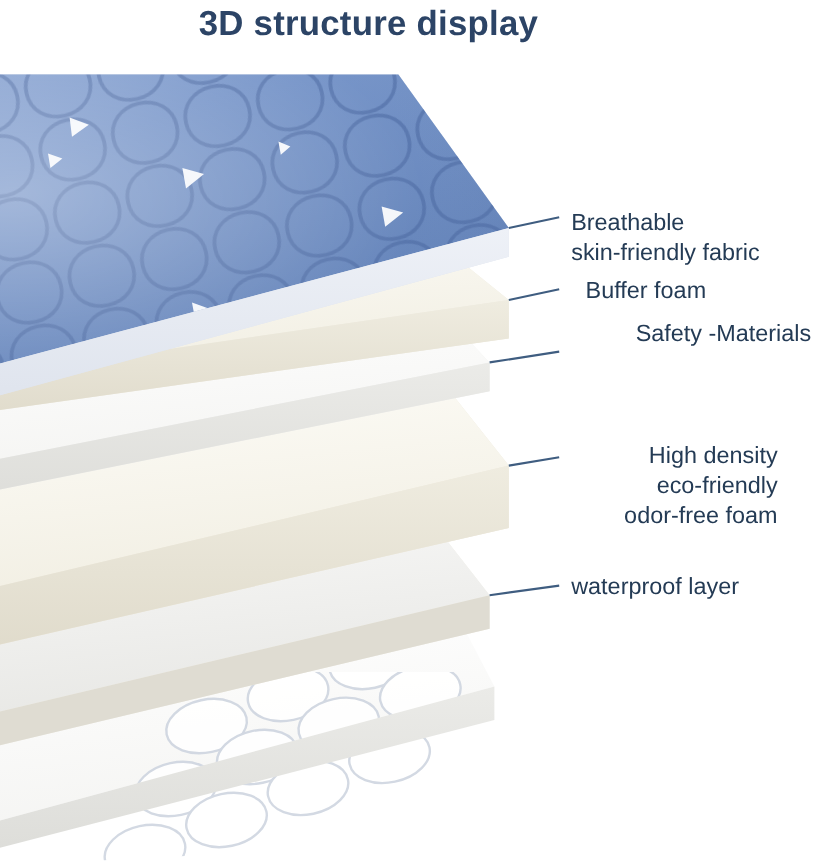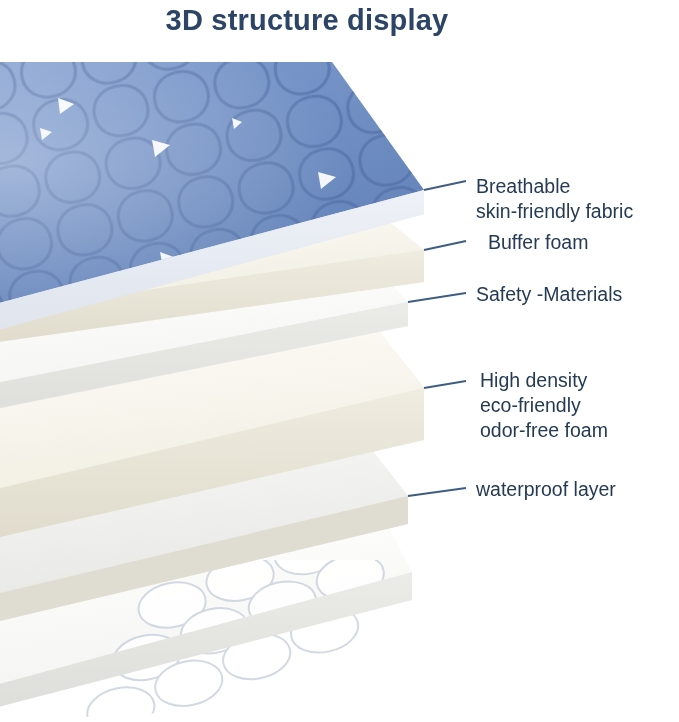--- a/index.html
+++ b/index.html
@@ -171,21 +171,21 @@
       <path d="M424,388 L466,381"></path>
       <path d="M408,496 L466,488"></path>
     </g>
   </svg>
 
   <div class="callout-label" style="left:476px; top:174px; width:200px;">Breathable
 skin-friendly fabric</div>
 
   <div class="callout-label" style="left:488px; top:230px; width:200px;">Buffer foam</div>
 
-  <div class="callout-label" style="left:476px; top:282px; width:200px;">Safety -Materials</div>
+  <div class="callout-label" style="left:476px; top:266px; width:200px;text-align:right;">Safety -Materials</div>
 
-  <div class="callout-label" style="left:480px; top:368px; width:200px;">High density
+  <div class="callout-label" style="left:448px; top:368px; width:200px;text-align:right;">High density
 eco-friendly
 odor-free foam</div>
 
   <div class="callout-label" style="left:476px; top:477px; width:200px;">waterproof layer</div>
 
 </div>
 
 </body></html>

